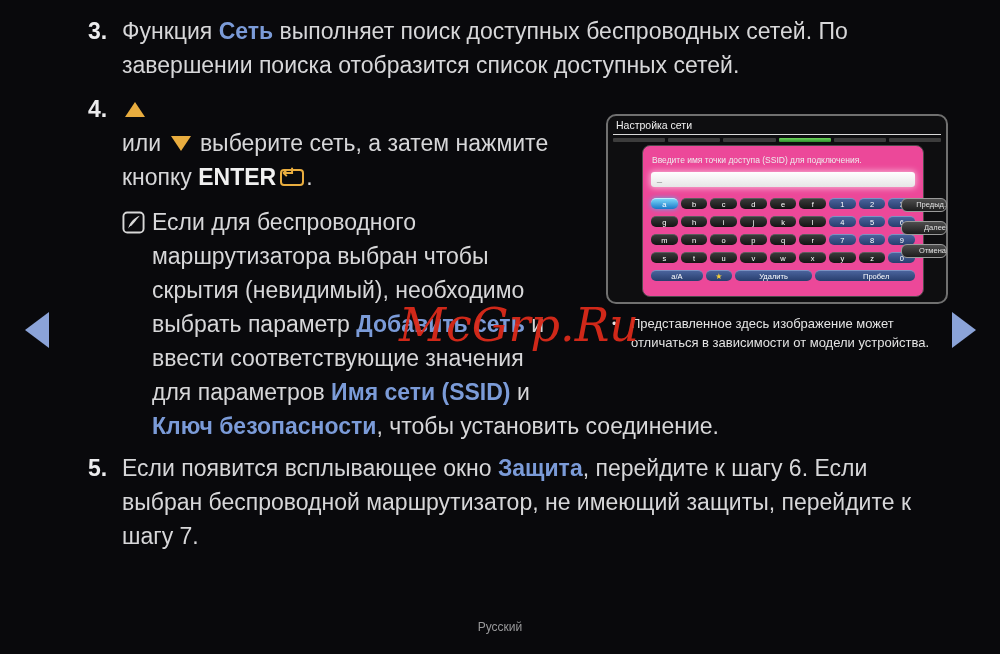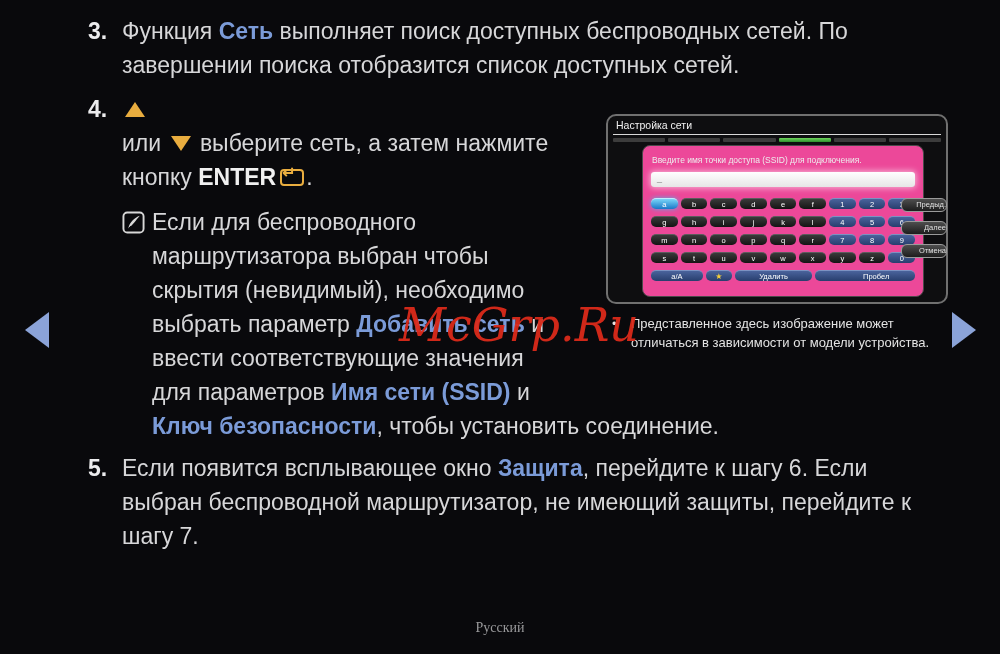--- a/index.html
+++ b/index.html
@@ -66,21 +66,21 @@
   .aside-bullet{color:#e4e4e4; font-size:13px; line-height:19px; width:19px;}
   .aside-text{color:#e4e4e4; font-size:13px; line-height:19px; width:310px;}
   
   .watermark{
     position:absolute; left:399px; top:299px; color:#db2a1a; opacity:0.95;
     font-family:"DejaVu Serif",serif; font-style:italic; font-size:46px; line-height:52px;
   }
   .nav-arrow{position:absolute; width:0; height:0; cursor:pointer;}
   .nav-left{left:25px; top:312px; border-top:18px solid transparent; border-bottom:18px solid transparent; border-right:24px solid #8ba3d8;}
   .nav-right{left:952px; top:312px; border-top:18px solid transparent; border-bottom:18px solid transparent; border-left:24px solid #8ba3d8;}
-  .footer{position:absolute; left:0; right:0; top:620px; text-align:center; color:#98989a; font-size:14px;font-family:Liberation Serif, serif;}
+  .footer{position:absolute; left:0; right:0; top:620px; text-align:center; color:#98989a; font-size:12px;}
 </style>
 </head>
 <body>
 
 <div class="page">
 
   <div class="step" style="top:14px;">
     <div class="num">3.</div>
     <div class="tlines">
         <div class="tline"><span class="seg">Функция </span><span class="seg seg-blue">Сеть</span><span class="seg"> выполняет поиск доступных беспроводных сетей. По</span></div>

